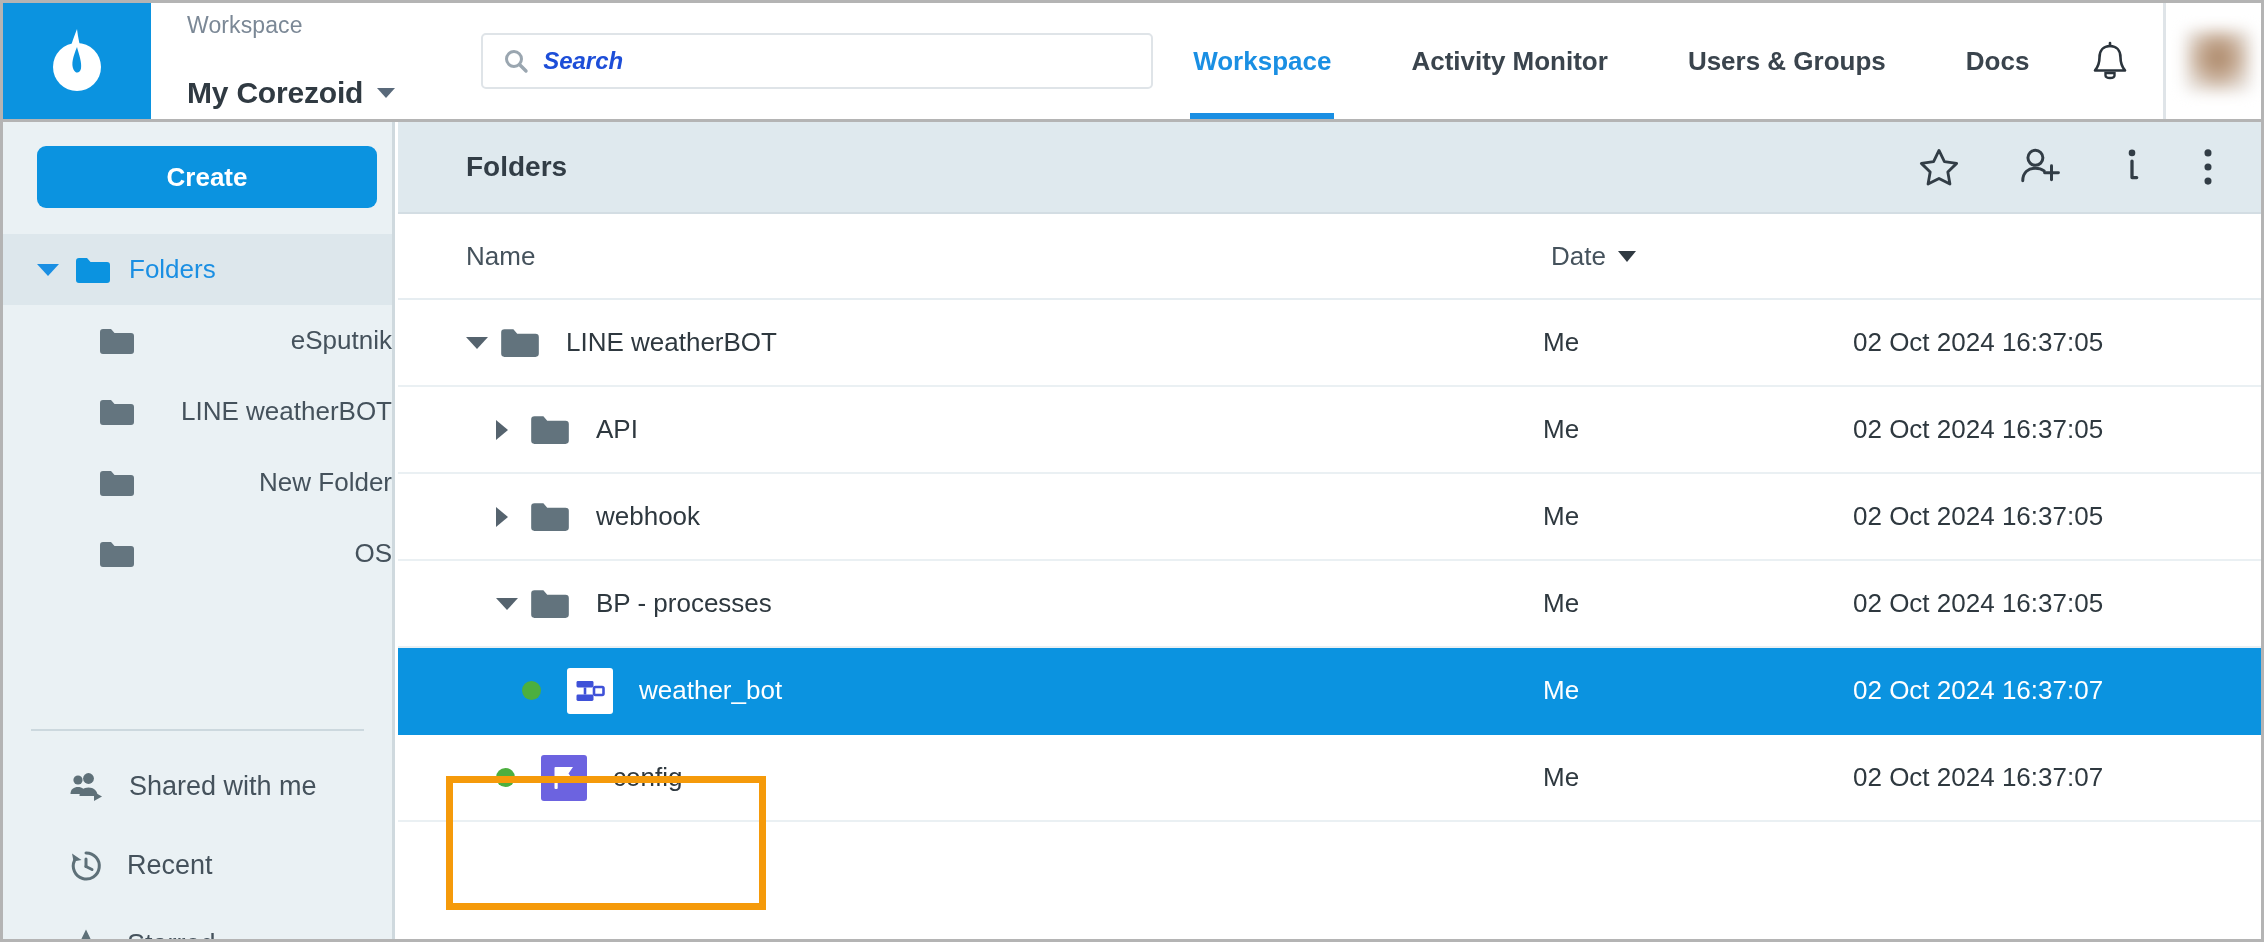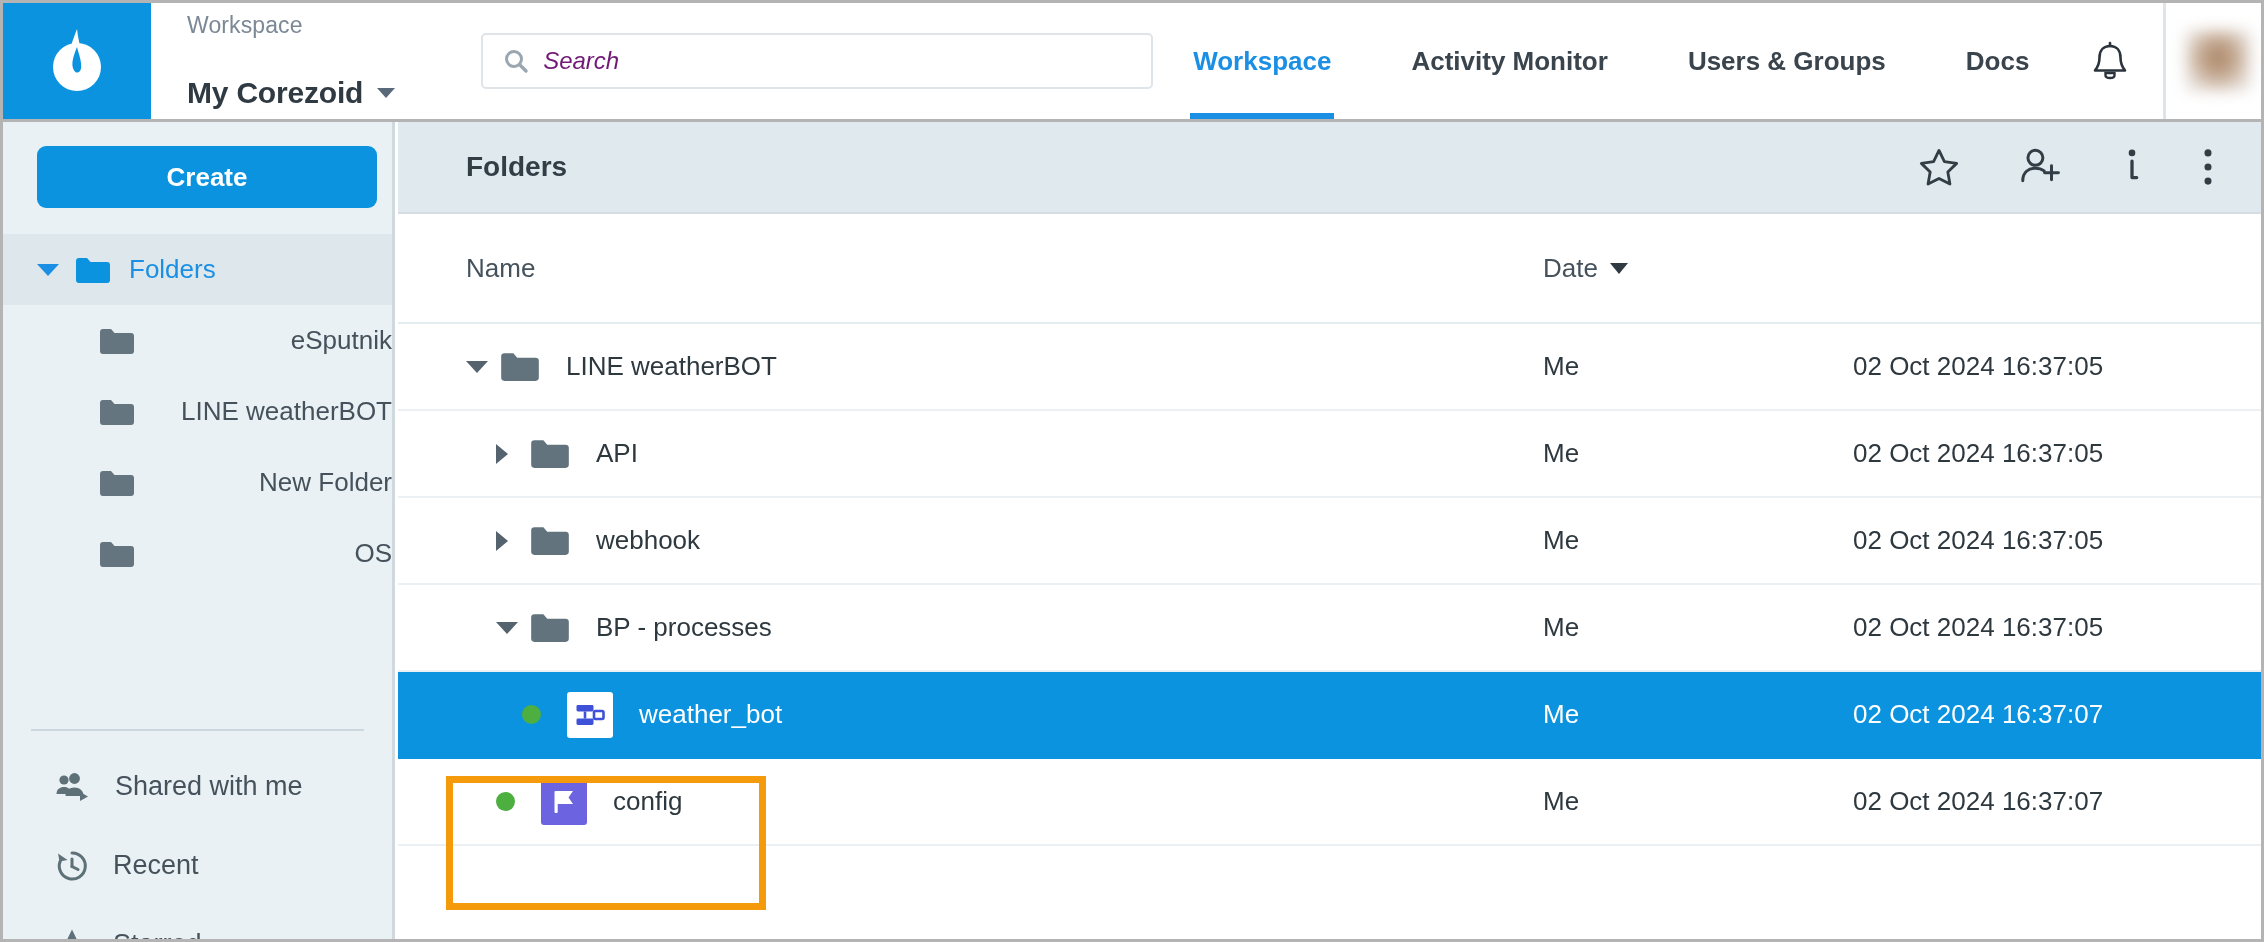--- a/index.html
+++ b/index.html
@@ -58,21 +58,21 @@
     height: 116px;
   }
   .searchbox {
     width: 672px; height: 56px;
     border: 2px solid #dfe4e8; border-radius: 5px;
     background: #fff;
     display: flex; align-items: center;
     padding-left: 20px; gap: 14px;
   }
   .search-ph {
-    font-size: 24px; color: #701a75; font-style: italic;
+    font-size: 24px; color: #1d4ed8; font-style: italic; font-weight: bold;
   }
   .nav {
     flex: 1 1 auto;
     display: flex; align-items: center; justify-content: flex-end;
     gap: 0px;
     height: 116px;
     padding-right: 0px;
   }
   .nav-item {
     position: relative;
@@ -146,48 +146,48 @@
   .tree-row.root .tree-label { color: #1a8fe3; }
   .tree-row.child { padding-left: 84px; height: 71px; justify-content: space-between; }
 
   .side-sep {
     margin: 22px 28px 0 28px;
     height: 2px; background: #ccd8de;
   }
   .side-links { padding-top: 16px; }
   .side-link {
     height: 79px; display: flex; align-items: center;
-    padding-left: 52px; gap: 24px; cursor: pointer;
+    padding-left: 66px; gap: 24px; cursor: pointer;
   }
   .side-link-label { font-size: 27px; color: #45525c; }
 
   
   .content {
     position: absolute; left: 395px; top: 119px;
     width: 1863px; height: 820px;
     background: #ffffff;
   }
   .panel-header {
     height: 92px; background: #dfe9ee;
     display: flex; align-items: center;
     padding: 0 46px 0 68px;
     border-bottom: 2px solid #d3dde3;
   }
   .panel-title { font-size: 28px; font-weight: bold; color: #323d46; flex: 1 1 auto; }
   .panel-tools { display: flex; align-items: center; gap: 58px; }
   .tool-btn { cursor: pointer; display: flex; align-items: center; justify-content: center; }
 
   .table-head {
-    height: 110px; display: flex; align-items: center;
+    height: 86px; display: flex; align-items: center;
     border-bottom: 2px solid #e6edf1;
     font-size: 26px; color: #45525c;
   }
   .col-name { width: 1145px; padding-left: 68px; }
   .col-owner { width: 310px; }
-  .col-date { flex: 1 1 auto; display: flex; align-items: center; gap: 12px; }
+  .col-date { flex: 1 1 auto; display: flex; align-items: center; gap: 12px; margin-left: 8px; }
   .sort-tri {
     width: 0; height: 0;
     border-left: 9px solid transparent;
     border-right: 9px solid transparent;
     border-top: 11px solid #303a42;
   }
 
   .row {
     height: 87px; display: flex; align-items: center;
     border-bottom: 2px solid #eaf0f3;

